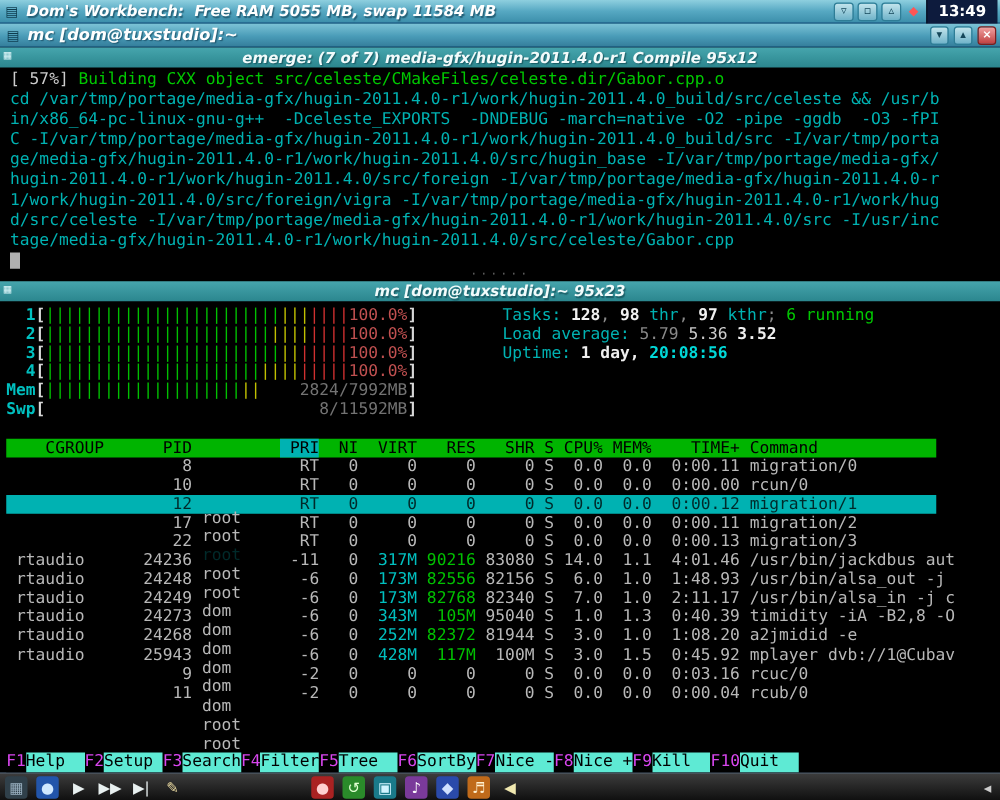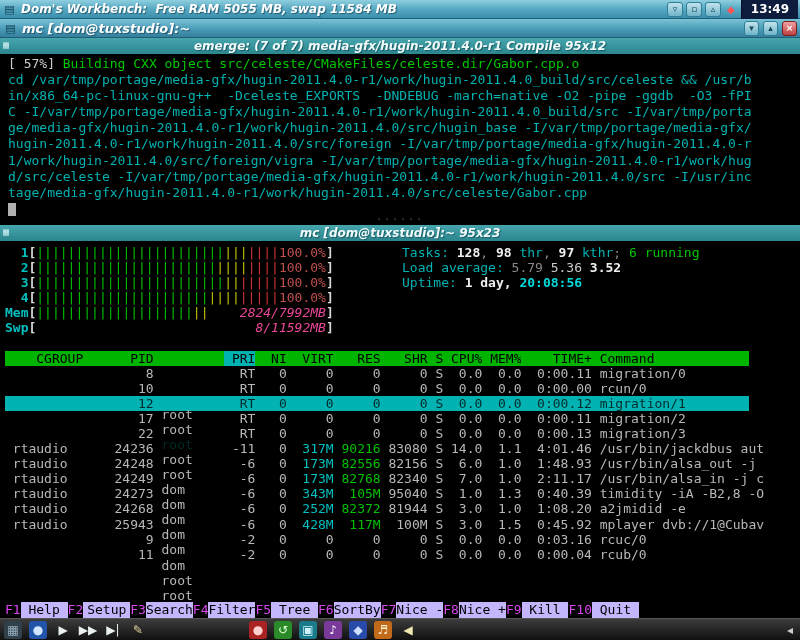--- a/index.html
+++ b/index.html
@@ -55,21 +55,21 @@
 
   .dots { height:8px; line-height:6px; text-align:center; color:#5a5a5a; font-size:10px; background:#000; letter-spacing:2px; }
 
   
   .htop { flex:1; position:relative; padding:4px 0 0 5px; display:flex; flex-direction:column; overflow:hidden; }
   .htop .tline { line-height:15.1px; }
   .mlabel { display:inline-block; width:3ch; text-align:right; color:#00c0c0; font-weight:bold; }
   .bracket { color:#d8d8d8; font-weight:bold; }
   .bar-g { color:#00c000; } .bar-o { color:#c0c000; } .bar-r { color:#d03030; }
   .pct  { color:#c05050; }
-  .mval { color:#ec4899;font-style:italic; }
+  .mval { color:#737373; }
   .infocol { position:absolute; left:402px; top:4px; }
   .gap { height:15px; }
 
   .phdr { background:#00b400; color:#000; width:95ch; height:15.1px; line-height:15.1px; font-size:13px; white-space:pre; }
   .col { display:inline-block; white-space:pre; overflow:hidden; vertical-align:top; }
   .c0 { width:12ch; padding-left:1ch; }
   .phdr .c0 { text-align:right; padding-right:2ch; padding-left:0; }
   .c1 { width:7ch; text-align:right; }
   .c2 { width:9ch; padding-left:1ch;margin-top:41px; }
   .c3 { width:4ch; text-align:right; }
@@ -85,21 +85,21 @@
   .sortcol { background:#00b2b2; }
   .prow { width:95ch; height:15.1px; line-height:15.1px; font-size:13px; color:#b8b8b8; white-space:pre; }
   .prow.selected { background:#00b2b2; }
   .prow.selected .col { color:#002a2a; }
   .prow.accent .c5 { color:#00c0c0; }
   .prow.accent .c6 { color:#00c000; }
 
   .fbar { margin-top:auto; height:16px; display:flex; background:#000; font-size:13px; }
   .fkey { display:flex; height:16px; line-height:16px; }
   .fk-key { color:#d946ef; white-space:pre; }
-  .fk-label { display:inline-block; width:6ch; background:#c4b5fd; color:#000; white-space:pre;text-align:center; }
+  .fk-label { display:inline-block; width:6ch; background:#5eead4; color:#000; white-space:pre; }
 
   
   .taskbar { height:22px; display:flex; align-items:center; gap:6px; padding:0 4px;
     background:linear-gradient(180deg,#3c3c3c,#101010); border-top:1px solid #555; }
   .tb-group { display:flex; align-items:center; gap:7px; }
   .tray { margin-left:96px; }
   .tbicon { width:18px; height:18px; display:flex; align-items:center; justify-content:center;
     border-radius:3px; font-size:12px; }
   .hide-btn { color:#cccccc; font-size:12px; padding:0 3px; }
 </style>

